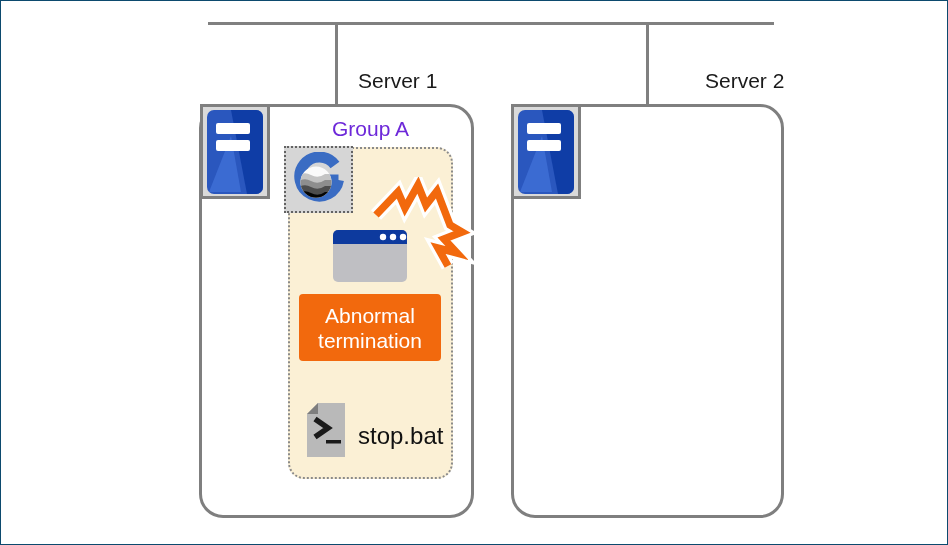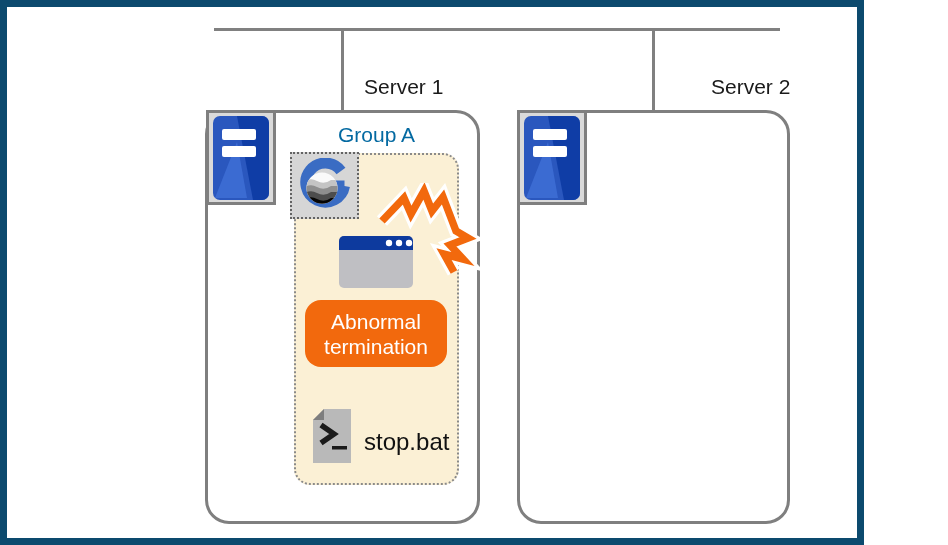--- a/index.html
+++ b/index.html
@@ -1,20 +1,20 @@
 <!DOCTYPE html>
 <html><head>
 <meta charset="utf-8">
 <style>
   html,body{margin:0;padding:0;background:#fff;}
   .canvas{
     position:relative;
-    width:864px;height:545px;
+    width:948px;height:545px;
     box-sizing:border-box;
-    border:7px solid #0c4a6e;
+    border:1px solid #0c4a6e;
     background:#ffffff;
     font-family:"Liberation Sans","DejaVu Sans",sans-serif;
     overflow:hidden;
   }
   .abs{position:absolute;}
   
   .bus-h{left:207px;top:21px;width:566px;height:3px;background:#808080;}
   .drop{width:3px;height:84px;top:21px;background:#808080;}
   .drop-1{left:334px;}
   .drop-2{left:645px;}
@@ -34,39 +34,39 @@
   
   .icon-plate{
     top:103px;width:70px;height:95px;
     box-sizing:border-box;
     background:#dadada;border:3px solid #7f7f7f;
     display:flex;align-items:center;justify-content:center;
   }
   .icon-plate-1{left:199px;}
   .icon-plate-2{left:510px;}
   
-  .group-label{left:287px;top:116px;width:165px;text-align:center;font-size:21px;color:#0369a1;}
+  .group-label{left:287px;top:116px;width:165px;text-align:center;font-size:21px;color:#6d28d9;}
   .group-box{
     left:287px;top:146px;width:165px;height:332px;
     box-sizing:border-box;
     background:#fbf0d5;
     border:2px dotted #8a8a8a;border-radius:16px;
   }
   .applogo-plate{
     left:283px;top:145px;width:69px;height:67px;
     box-sizing:border-box;
     background:#d6d6d6;border:2px dotted #636363;
     display:flex;align-items:center;justify-content:center;
   }
   .window-wrap{left:332px;top:229px;width:74px;height:52px;}
   .burst-wrap{left:366px;top:176px;width:110px;height:100px;}
   .status-box{
     left:298px;top:293px;width:142px;height:67px;
     box-sizing:border-box;
-    background:#f2690d;border-radius:16px;
+    background:#f2690d;border-radius:4px;
     display:flex;align-items:center;justify-content:center;text-align:center;
     color:#ffffff;font-size:21px;line-height:25px;
     padding:2px 14px;
   }
   .file-wrap{left:306px;top:402px;width:38px;height:54px;}
   .script-label{left:357px;top:421px;font-size:24px;color:#111;white-space:nowrap;}
 </style>
 </head>
 <body>
 

